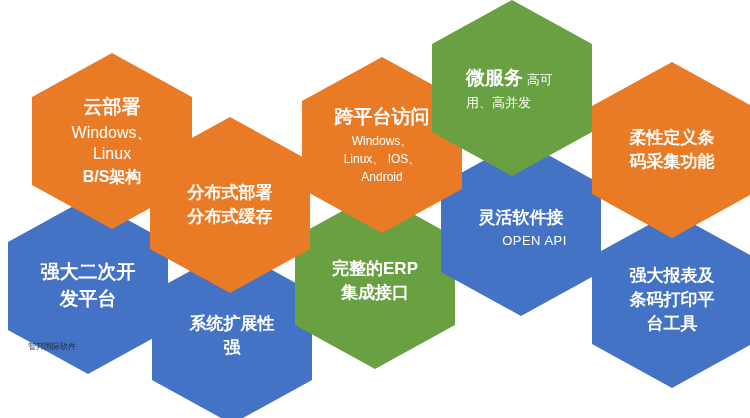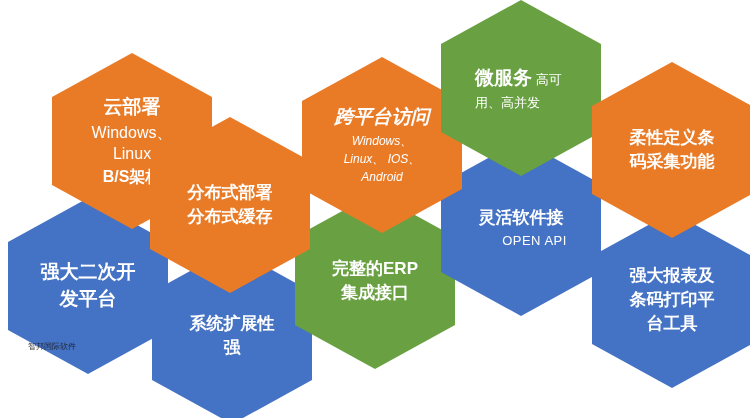--- a/index.html
+++ b/index.html
@@ -78,21 +78,21 @@
     color: #1a1a1a;
     opacity: 0.85;
     z-index: 3;
   }
 </style>
 </head>
 <body>
 
 <div class="canvas">
 
-  <div class="hex orange z-top" style="left:32px; top:53px;margin-left:20px;">
+  <div class="hex orange z-top" style="left:32px; top:53px;">
     <div class="hex-title big">云部署</div>
     <div class="hex-sub">Windows、
 Linux</div>
     <div class="hex-footer">B/S架构</div>
   </div>
 
   <div class="hex blue z-bottom" style="left:8px; top:198px;">
     <div class="hex-title big">强大二次开
 发平台</div>
   </div>
@@ -100,33 +100,33 @@
   <div class="hex orange z-top" style="left:150px; top:117px;">
     <div class="hex-title">分布式部署
 分布式缓存</div>
   </div>
 
   <div class="hex blue z-bottom" style="left:152px; top:248px;">
     <div class="hex-title">系统扩展性
 强</div>
   </div>
 
-  <div class="hex orange z-top" style="left:302px; top:57px;font-style:italic;">
+  <div class="hex orange z-top" style="left:302px; top:57px;">
     <div class="hex-title big">跨平台访问</div>
     <div class="hex-sub small-sub">Windows、
 Linux、 IOS、
 Android</div>
   </div>
 
   <div class="hex green z-bottom" style="left:295px; top:193px;">
     <div class="hex-title">完整的ERP
 集成接口</div>
   </div>
 
-  <div class="hex green z-top" style="left:441px; top:0px;">
+  <div class="hex green z-top" style="left:432px; top:0px;">
     <div class="mix">
       <span class="mix-title">微服务</span>
       <span class="mix-sub">高可用、高并发</span>
     </div>
   </div>
 
   <div class="hex blue z-bottom" style="left:441px; top:140px;">
     <div class="hex-title">灵活软件接</div>
     <div class="hex-sub api-sub">OPEN API</div>
   </div>

